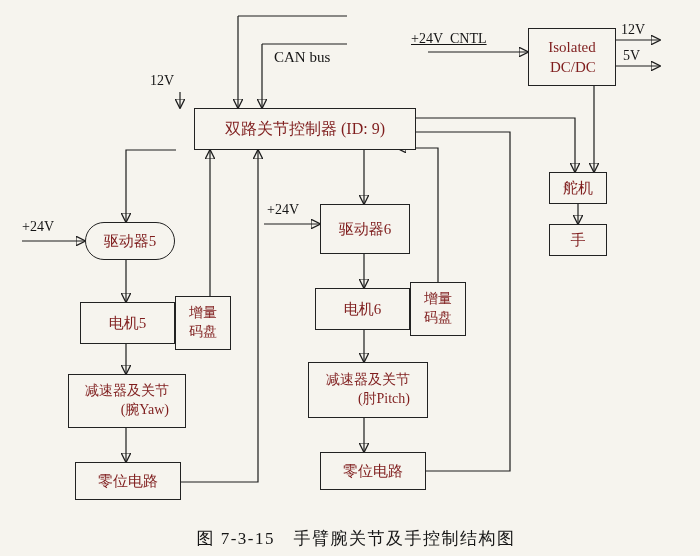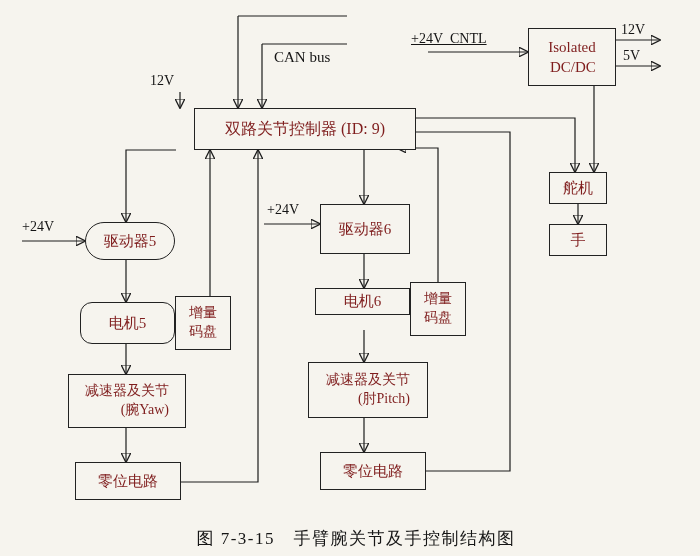--- a/index.html
+++ b/index.html
@@ -104,29 +104,29 @@
   <div class="lbl" style="left:22px; top:219px;">+24V</div>
   <div class="lbl" style="left:267px; top:202px;">+24V</div>
 
   <div class="box" style="left:175px; top:108px; width:222px; height:42px; font-size:16px;margin-left:19px;">双路关节控制器 (ID: 9)</div>
   <div class="box" style="left:528px; top:28px; width:88px; height:58px; font-size:15px;">Isolated
 DC/DC</div>
   <div class="box" style="left:549px; top:172px; width:58px; height:32px;">舵机</div>
   <div class="box" style="left:549px; top:224px; width:58px; height:32px;">手</div>
 
   <div class="box" style="left:85px; top:222px; width:90px; height:38px;border-radius:19px;">驱动器5</div>
-  <div class="box" style="left:80px; top:302px; width:95px; height:42px;border-radius:12px;">电机5</div>
+  <div class="box" style="left:80px; top:302px; width:95px; height:42px;">电机5</div>
   <div class="box" style="left:175px; top:296px; width:56px; height:54px; font-size:14px;">增量
 码盘</div>
   <div class="box" style="left:68px; top:374px; width:118px; height:54px; font-size:14px;">减速器及关节
 (腕Yaw)</div>
   <div class="box" style="left:75px; top:462px; width:106px; height:38px;">零位电路</div>
 
   <div class="box" style="left:320px; top:204px; width:90px; height:50px;">驱动器6</div>
-  <div class="box" style="left:315px; top:288px; width:95px; height:27px;">电机6</div>
+  <div class="box" style="left:315px; top:288px; width:95px; height:42px;">电机6</div>
   <div class="box" style="left:410px; top:282px; width:56px; height:54px; font-size:14px;">增量
 码盘</div>
   <div class="box" style="left:308px; top:362px; width:120px; height:56px; font-size:14px;">减速器及关节
 (肘Pitch)</div>
   <div class="box" style="left:320px; top:452px; width:106px; height:38px;">零位电路</div>
 
   <div class="caption">图 7-3-15　手臂腕关节及手控制结构图</div>
 
 </div>
 

